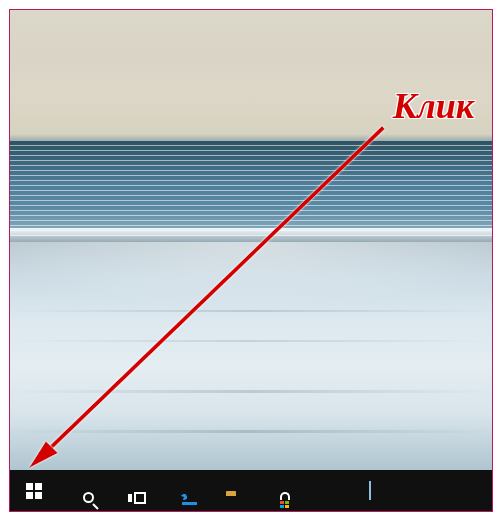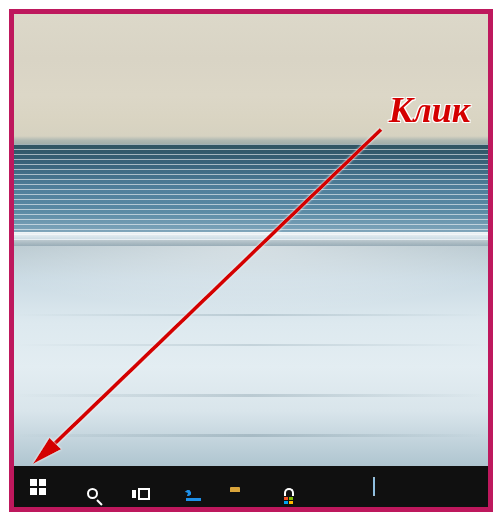--- a/index.html
+++ b/index.html
@@ -2,21 +2,21 @@
 <html><head>
 <meta charset="utf-8">
 <style>
   * { margin: 0; padding: 0; box-sizing: border-box; }
   html, body { width: 502px; height: 521px; overflow: hidden; font-family: "Segoe UI", Arial, sans-serif; background: #fff; }
 
   .frame {
     position: absolute;
     left: 9px; top: 9px;
     width: 484px; height: 503px;
-    border: 5px solid #be185d;
+    border: 1px solid #be185d;
     background: #000;
     overflow: hidden;
   }
 
   
   .desktop {
     position: absolute;
     left: 0; top: 0; right: 0; bottom: 41px;
     overflow: hidden;
     

